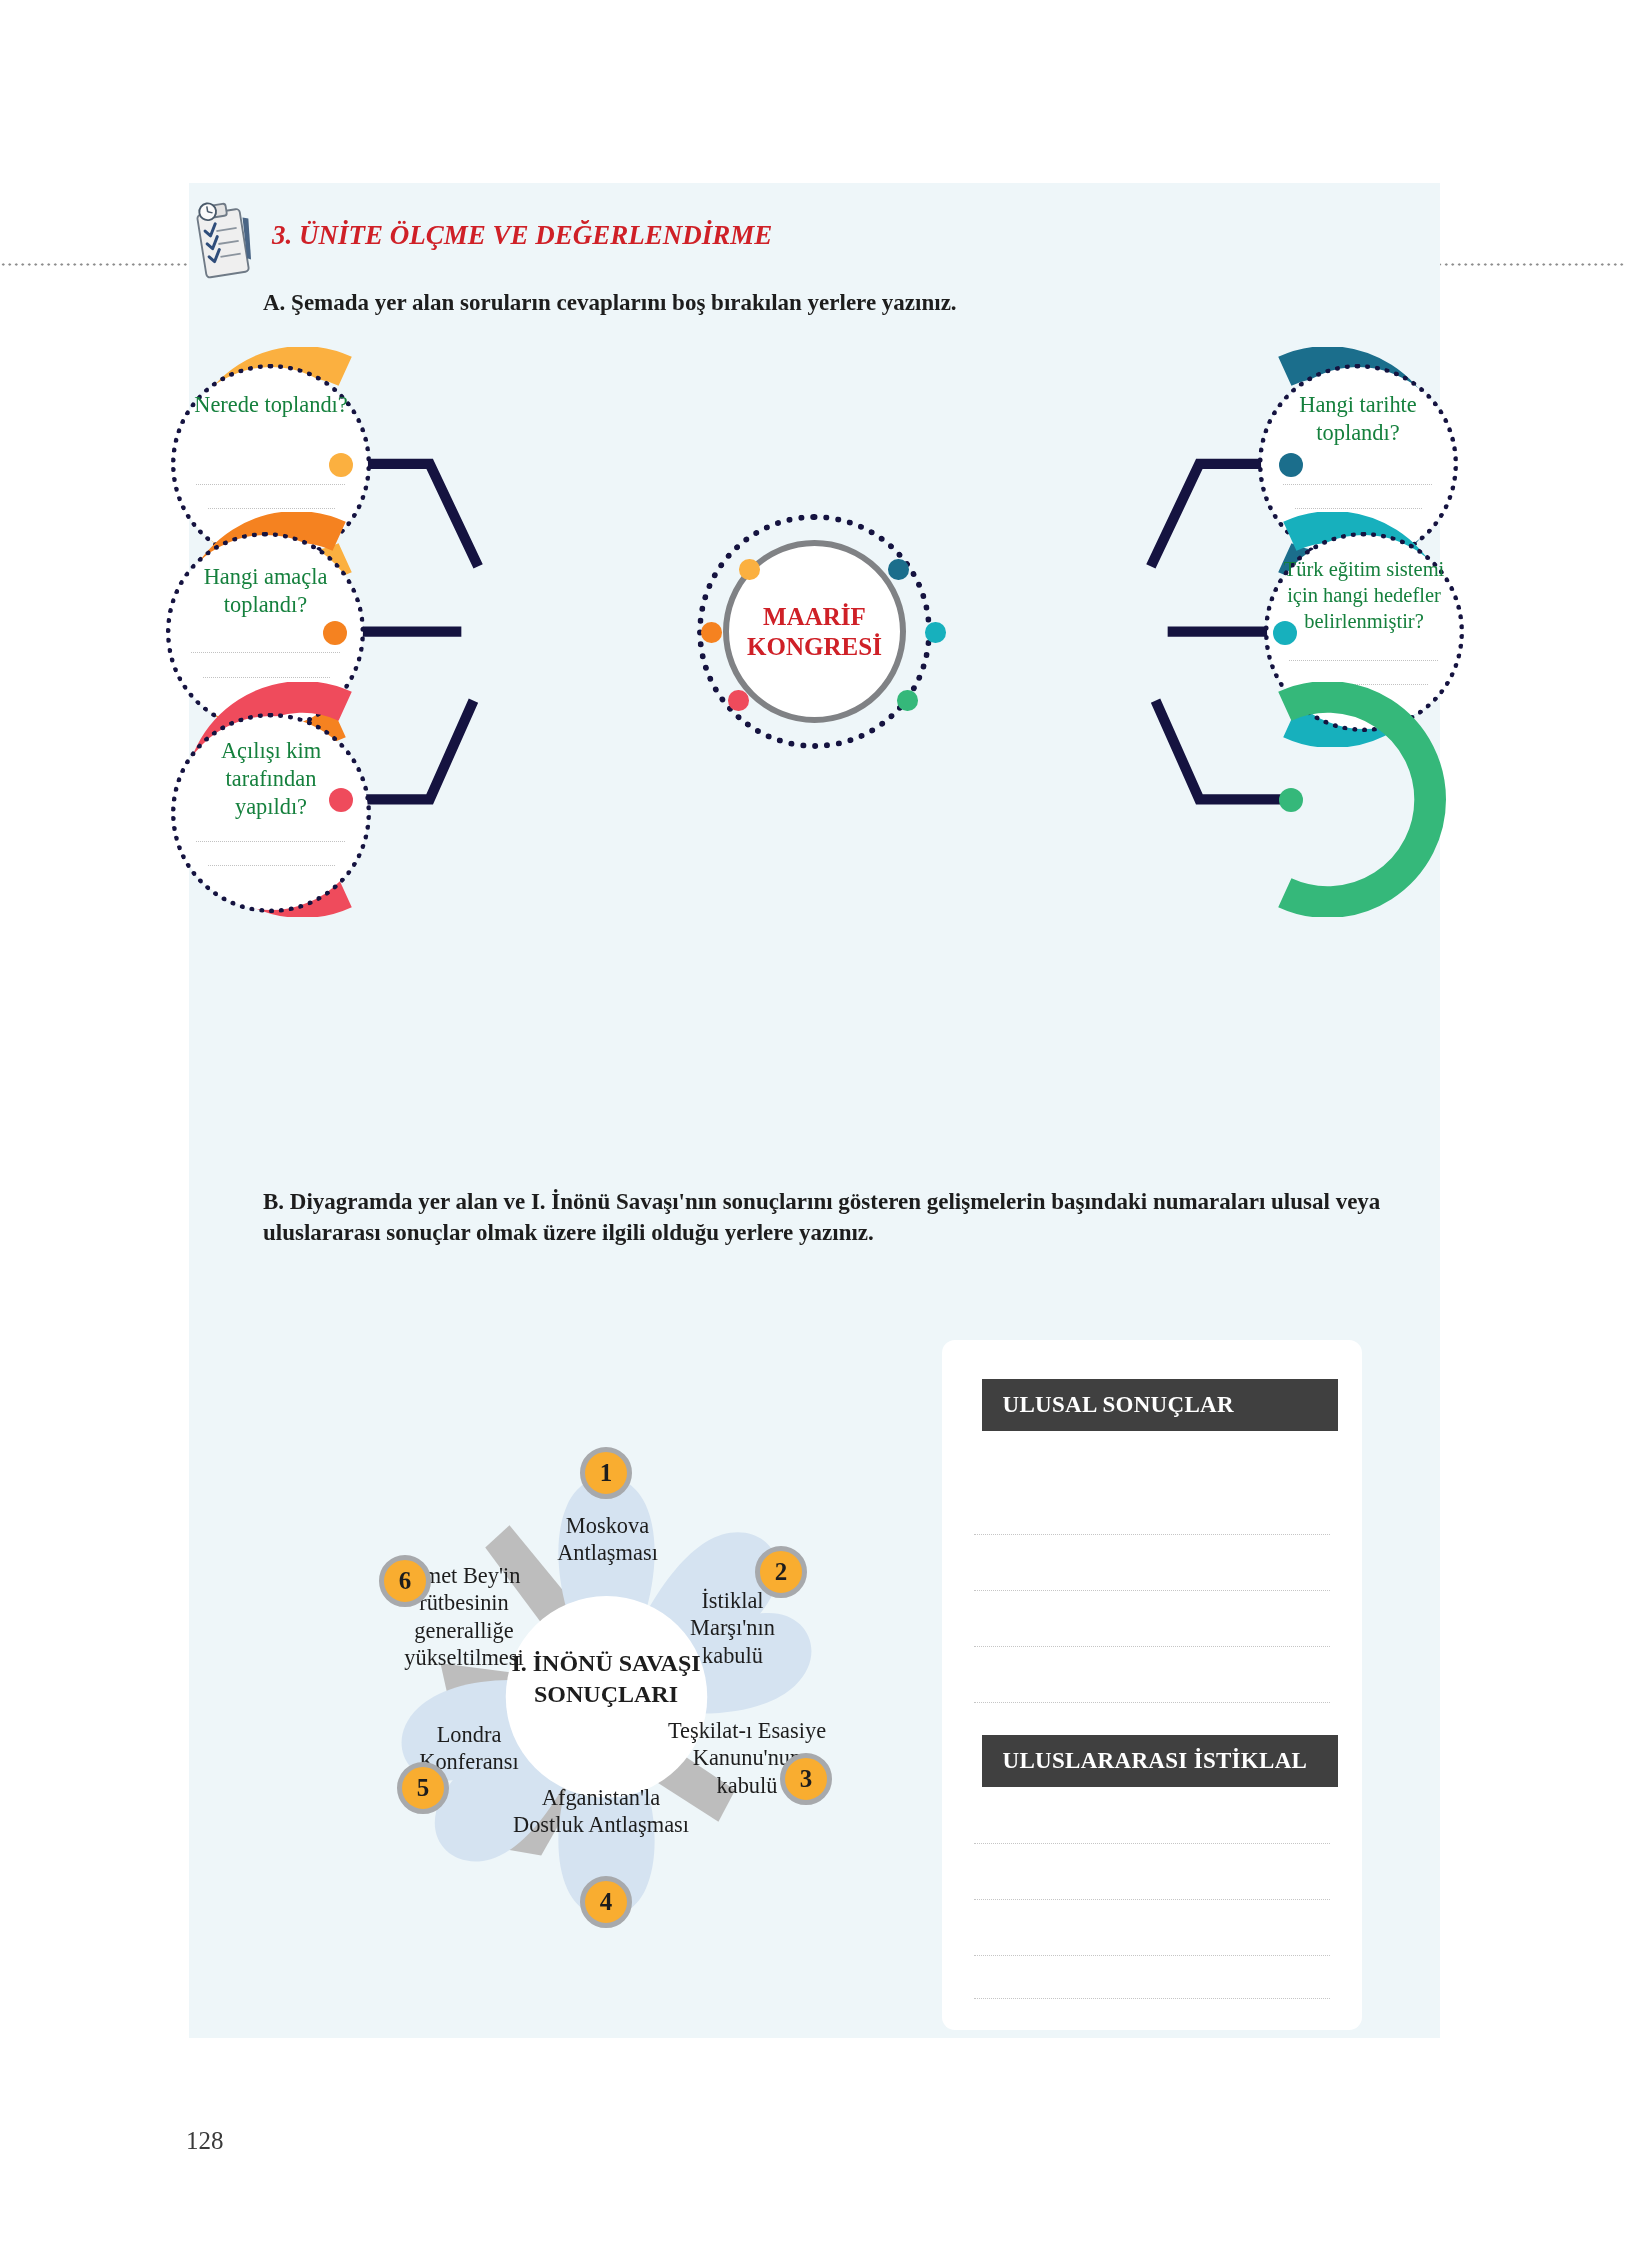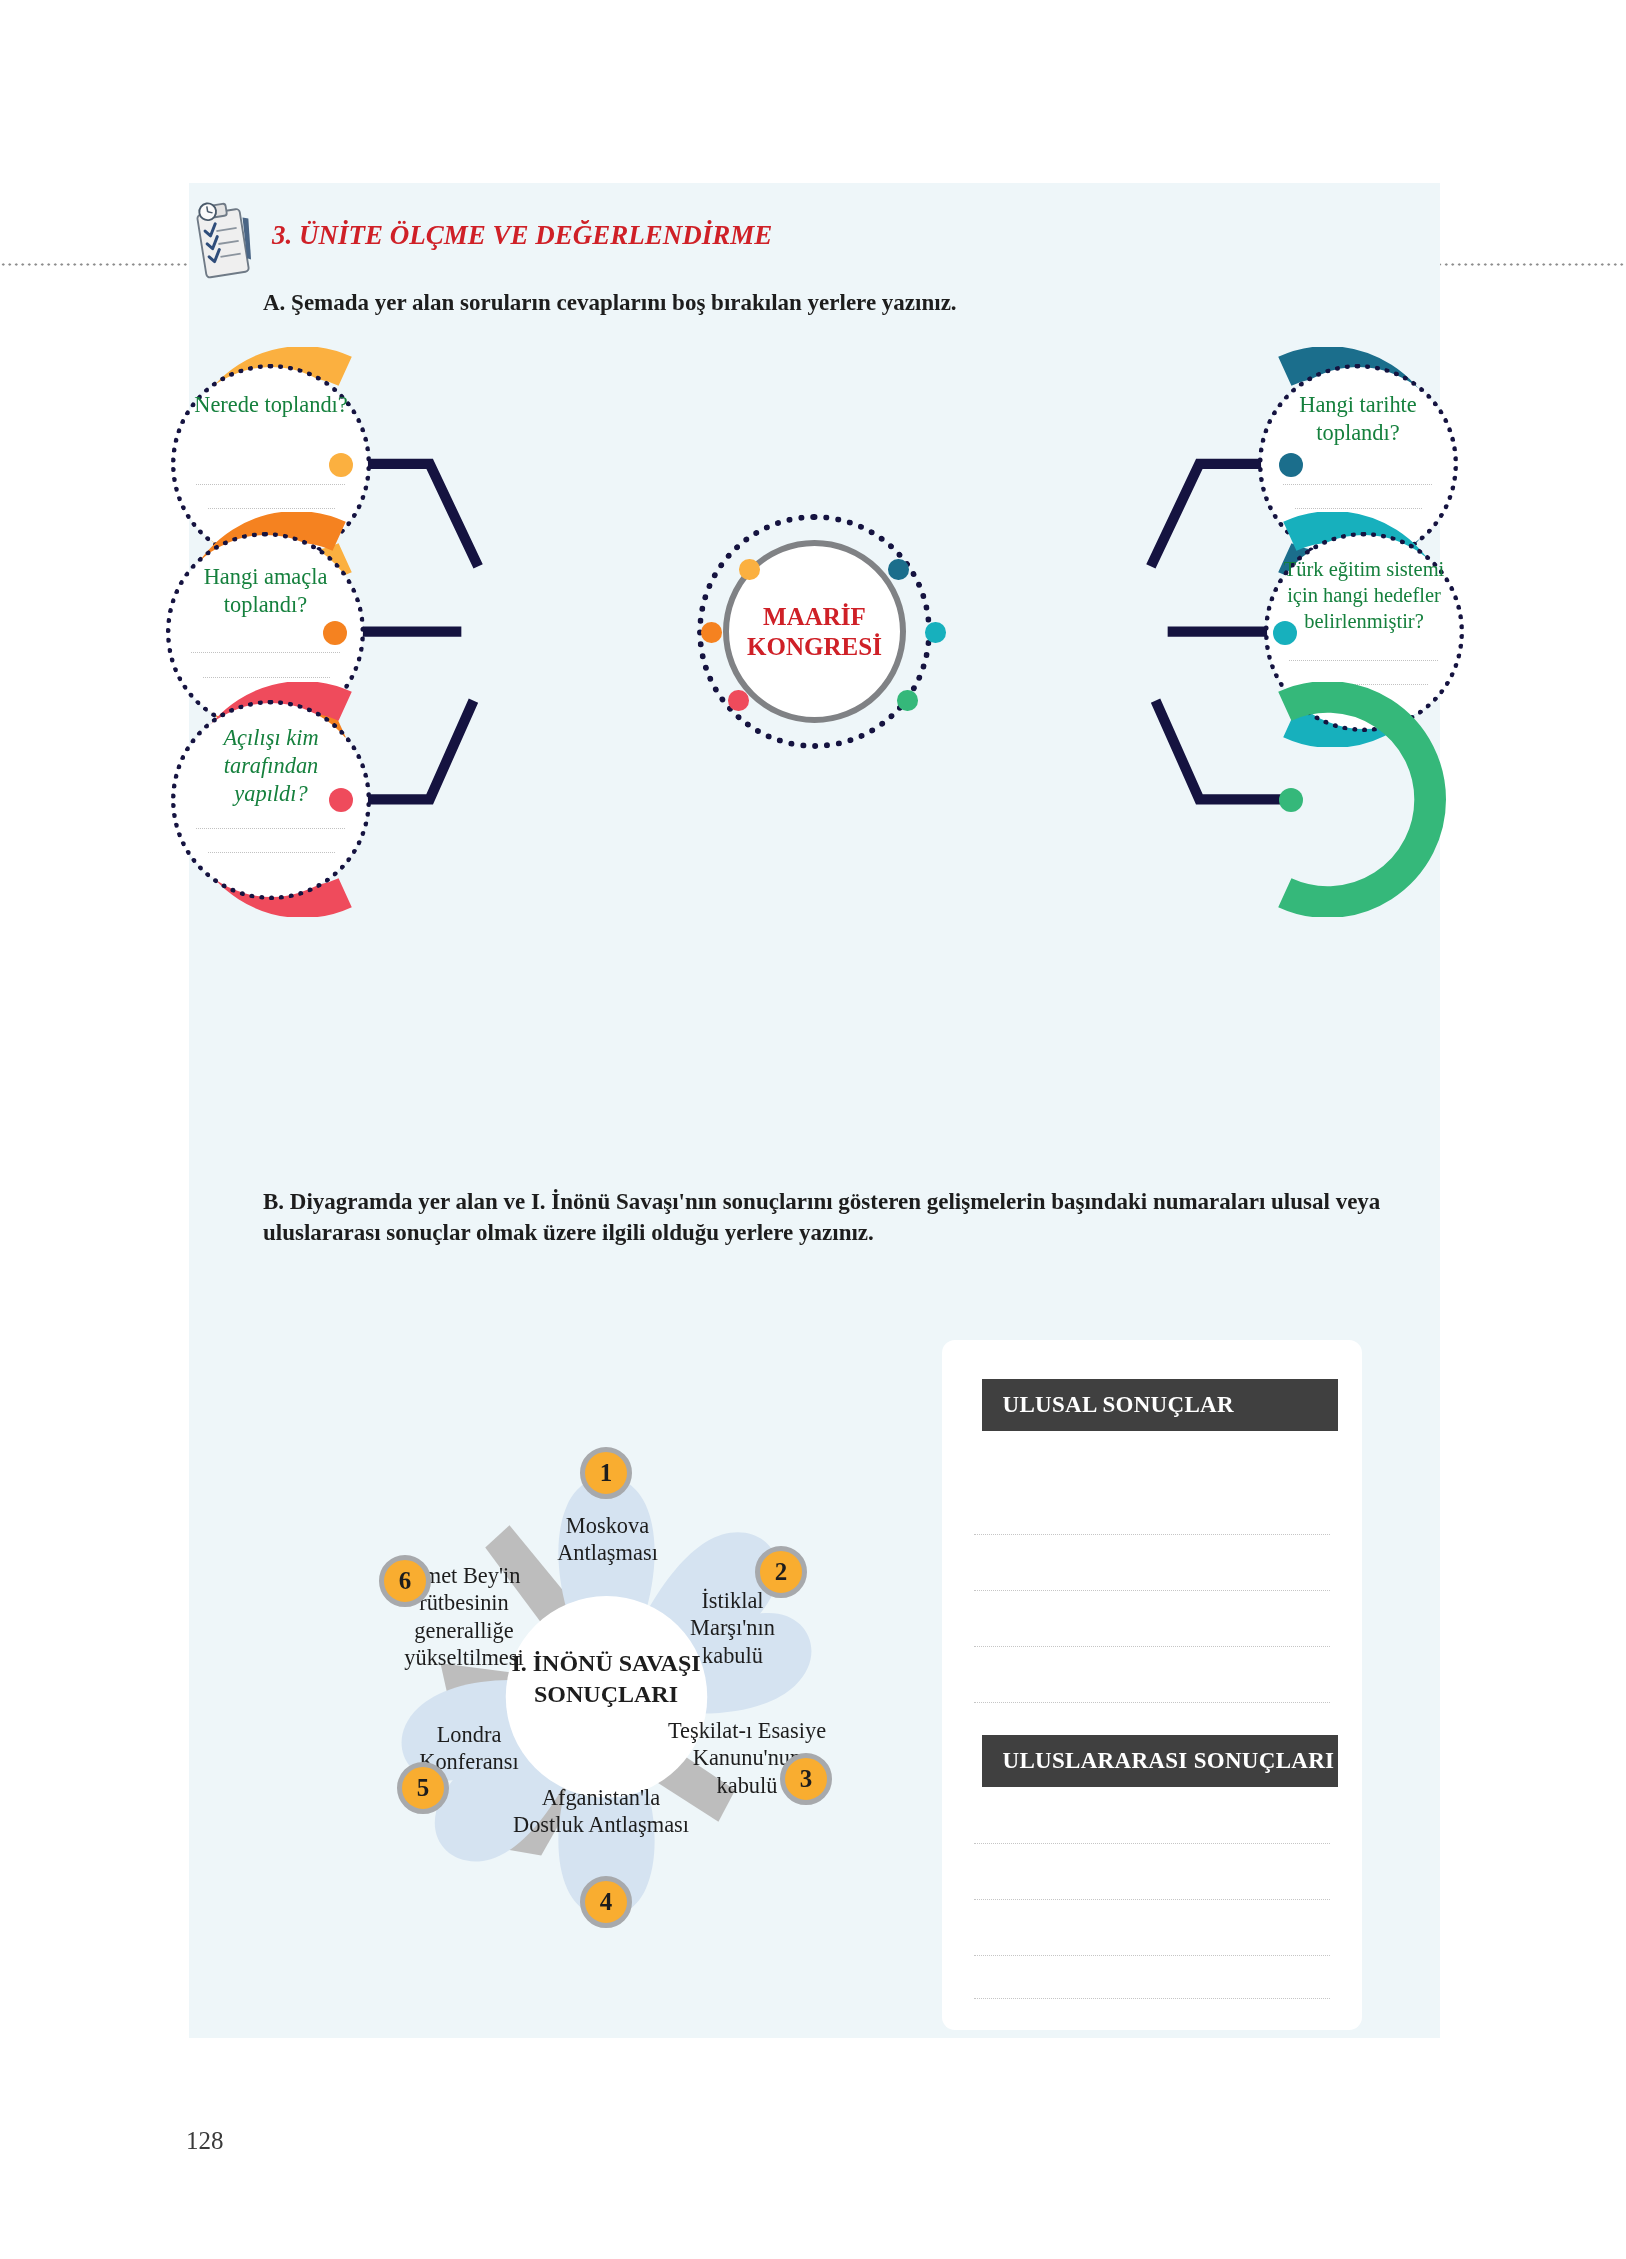--- a/index.html
+++ b/index.html
@@ -224,21 +224,21 @@
     <div class="ln" style="left:22.4px;width:149px;top:117px;"></div>
     <div class="ln" style="left:34px;width:127px;top:142px;"></div>
   </div>
   <div class="node" style="left:134px;top:295px;background:#f58220;"></div>
 
   <div class="arc" style="left:-35px;top:356px;width:235px;height:235px;">
     <svg width="235" height="235" viewBox="0 0 252 252">
       <path d="M 205 26 A 110 110 0 1 0 205 226" fill="none" stroke="#ef4b5c" stroke-width="34"></path>
     </svg>
   </div>
-  <div class="bub" style="left:-15px;top:377px;width:194px;height:194px;font-style:italic;">
+  <div class="bub" style="left:-15px;top:390px;width:194px;height:194px;">
     <div class="disc"></div>
     <div class="dots"></div>
     <div class="q" style="top:20.5px;">Açılışı kim tarafından yapıldı?</div>
     <div class="ln" style="left:22.4px;width:149px;top:125px;"></div>
     <div class="ln" style="left:34px;width:127px;top:149px;"></div>
   </div>
   <div class="node" style="left:140px;top:462px;background:#ef4b5c;"></div>
 
   <div class="arc" style="left:1052px;top:20.5px;width:235px;height:235px;">
     <svg width="235" height="235" viewBox="0 0 252 252">
@@ -339,21 +339,21 @@
 <div class="card">
   <div class="card-hdr" style="top:39px;">
     <span>ULUSAL SONUÇLAR</span>
   </div>
   <div class="card-line" style="top:194px;"></div>
   <div class="card-line" style="top:250px;"></div>
   <div class="card-line" style="top:306px;"></div>
   <div class="card-line" style="top:362px;"></div>
 
   <div class="card-hdr" style="top:395px;">
-    <span>ULUSLARARASI SONUÇLARI</span>
+    <span>ULUSLARARASI İSTİKLAL</span>
   </div>
   <div class="card-line" style="top:503px;"></div>
   <div class="card-line" style="top:559px;"></div>
   <div class="card-line" style="top:615px;"></div>
   <div class="card-line" style="top:658px;"></div>
 </div>
 
 <div class="pageno">128</div>
 
 

